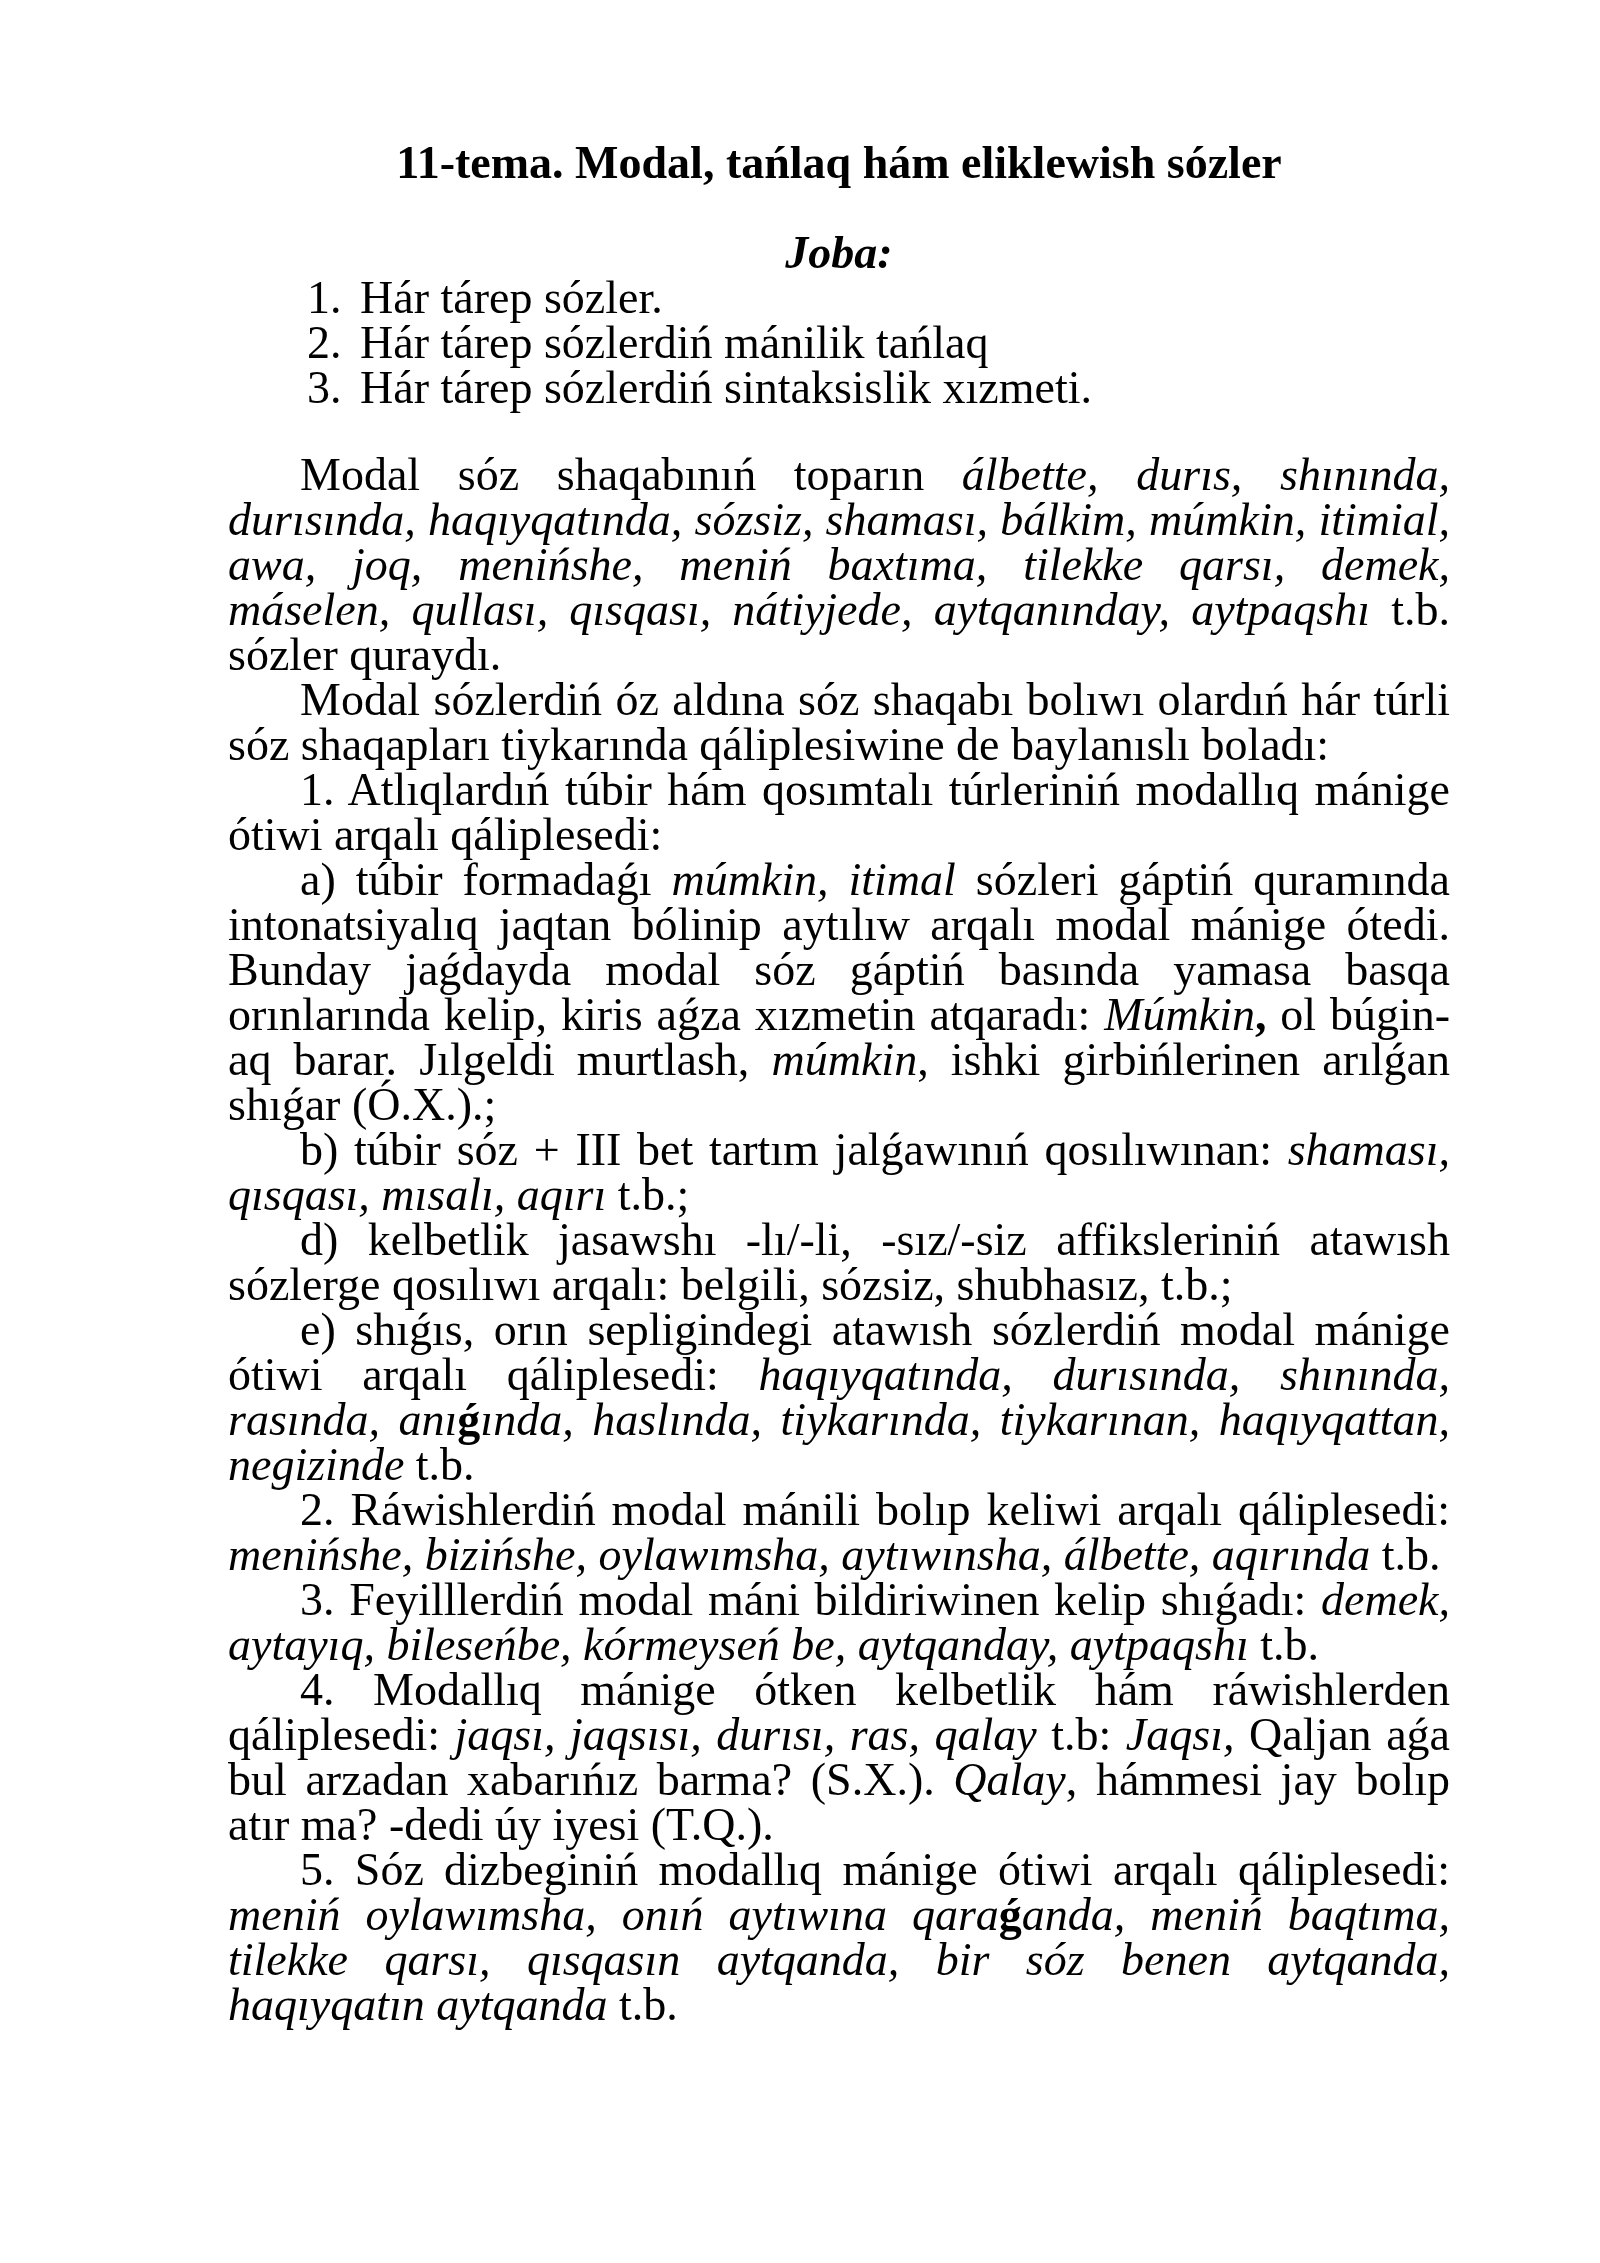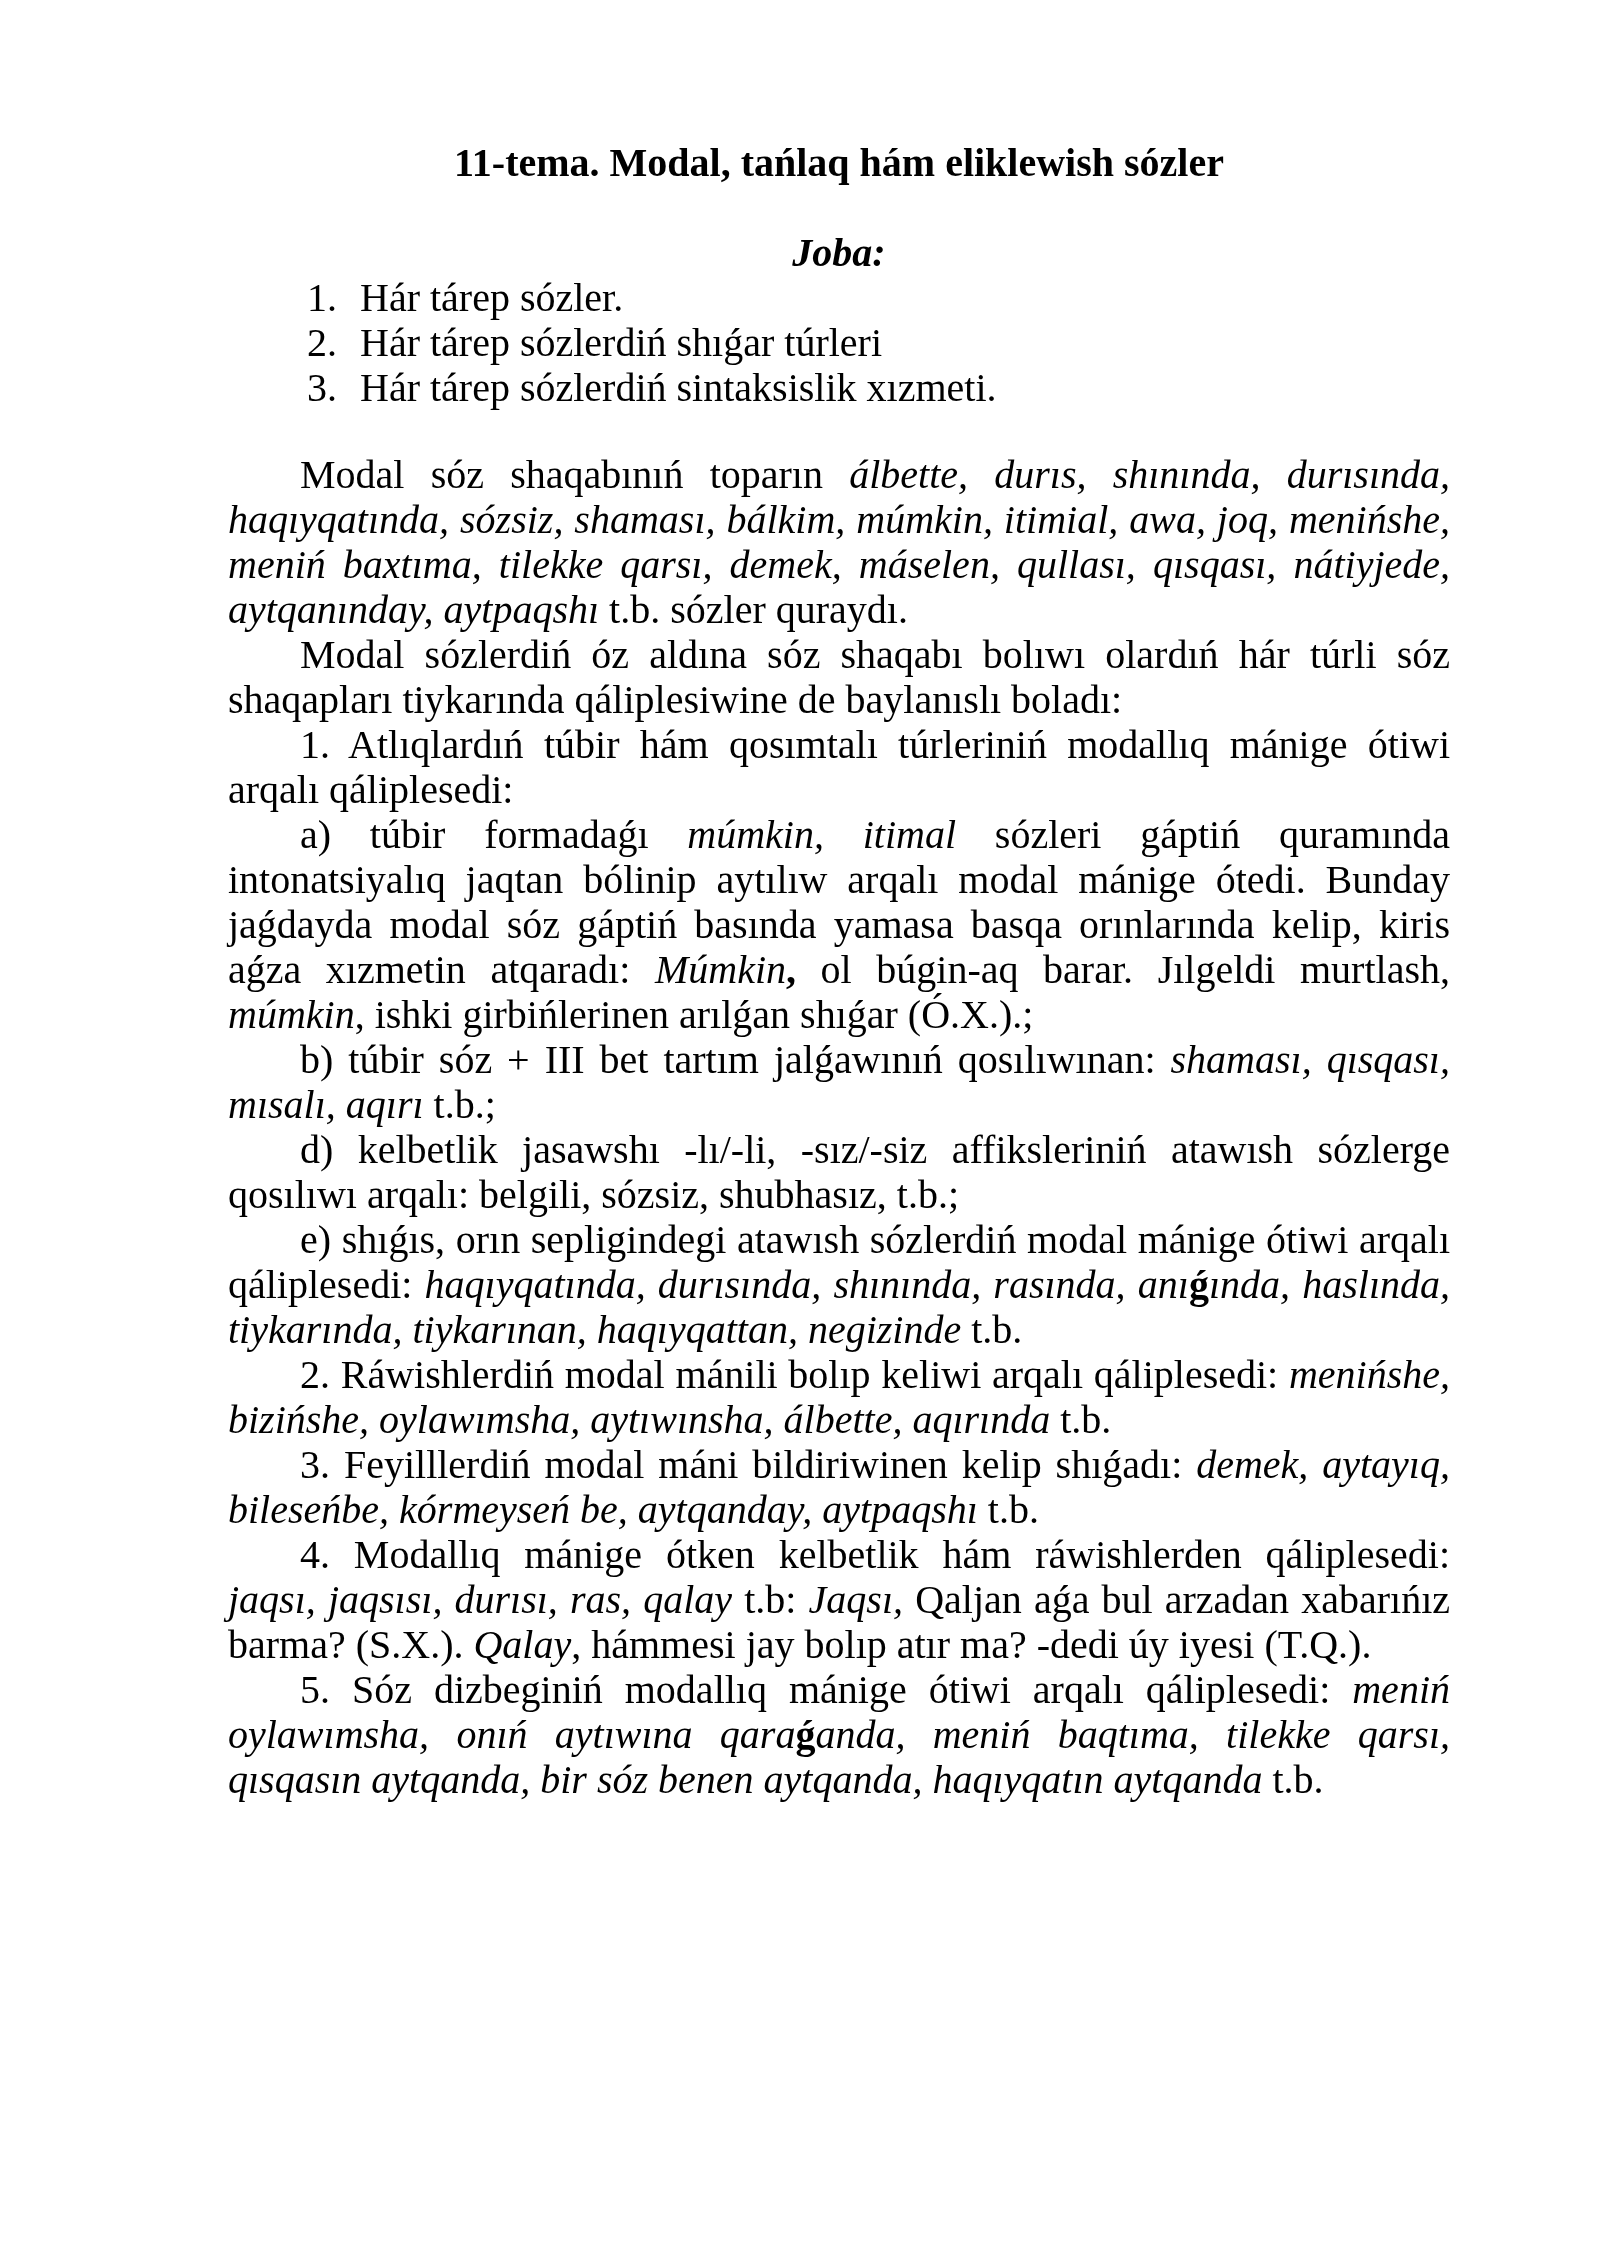--- a/index.html
+++ b/index.html
@@ -4,21 +4,21 @@
 <style>
   html, body { margin: 0; padding: 0; background: #ffffff; }
   .page {
     position: relative;
     width: 1600px;
     min-height: 2263px;
     box-sizing: border-box;
     background: #ffffff;
     color: #000000;
     font-family: "Liberation Serif", "DejaVu Serif", serif;
-    font-size: 40px;
+    font-size: 46px;
     line-height: 45px;
     padding: 140px 150px 110px 228px;
   }
   .title {
     text-align: center;
     font-weight: bold;
     margin: 0 0 45px 0;
   }
   .joba {
     text-align: center;
@@ -50,21 +50,21 @@
 <div class="page">
   <p class="title">11-tema. Modal, tańlaq hám eliklewish sózler</p>
   <p class="joba">Joba:</p>
   <div class="agenda">
       <div class="agenda-item">
         <span class="agenda-num">1.</span>
         <span class="agenda-text">Hár tárep sózler.</span>
       </div>
       <div class="agenda-item">
         <span class="agenda-num">2.</span>
-        <span class="agenda-text">Hár tárep sózlerdiń shıǵar túrleri</span>
+        <span class="agenda-text">Hár tárep sózlerdiń mánilik tańlaq</span>
       </div>
       <div class="agenda-item">
         <span class="agenda-num">3.</span>
         <span class="agenda-text">Hár tárep sózlerdiń sintaksislik xızmeti.</span>
       </div>
     </div>
   <div>
       <p class="para"><span class="run-n">Modal sóz shaqabınıń toparın </span><span class="run-i">álbette, durıs, shınında, durısında, haqıyqatında, sózsiz, shaması, bálkim, múmkin, itimial, awa, joq, menińshe, meniń baxtıma, tilekke qarsı, demek, máselen, qullası, qısqası, nátiyjede, aytqanınday, aytpaqshı</span><span class="run-n"> t.b. sózler quraydı.</span></p>
       <p class="para"><span class="run-n">Modal sózlerdiń óz aldına sóz shaqabı bolıwı olardıń hár túrli sóz shaqapları tiykarında qáliplesiwine de baylanıslı boladı:</span></p>
       <p class="para"><span class="run-n">1. Atlıqlardıń túbir hám qosımtalı túrleriniń modallıq mánige ótiwi arqalı qáliplesedi:</span></p>

